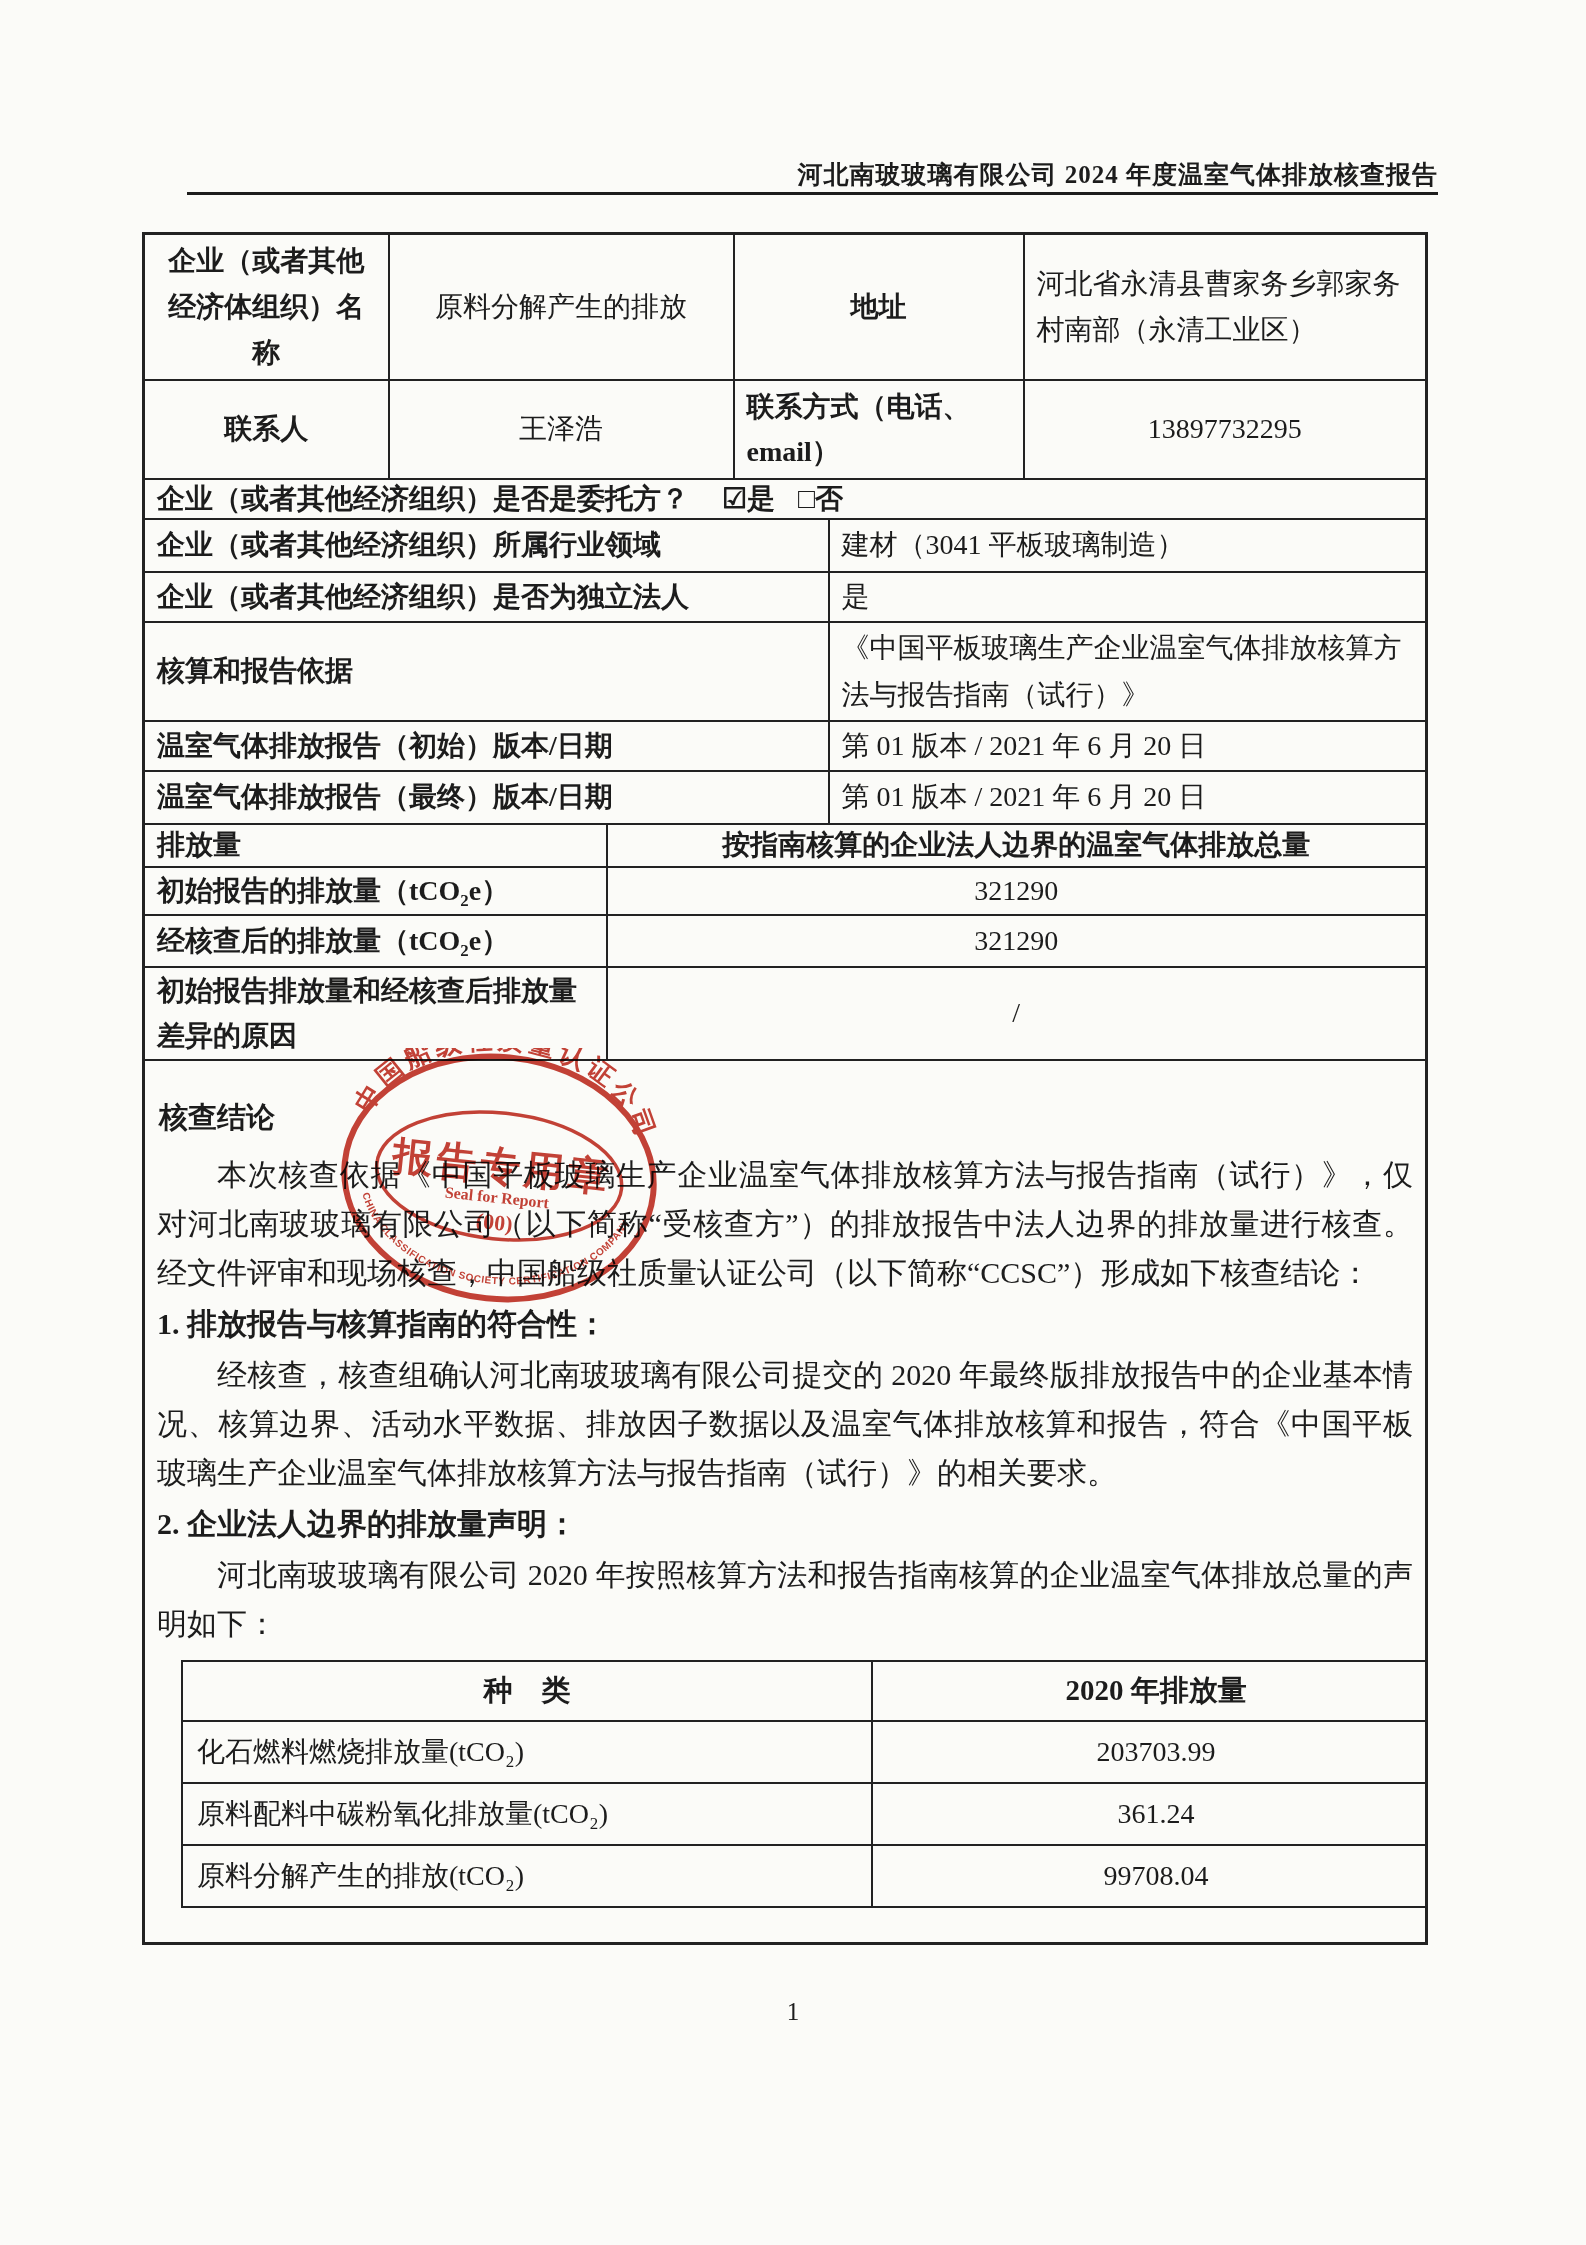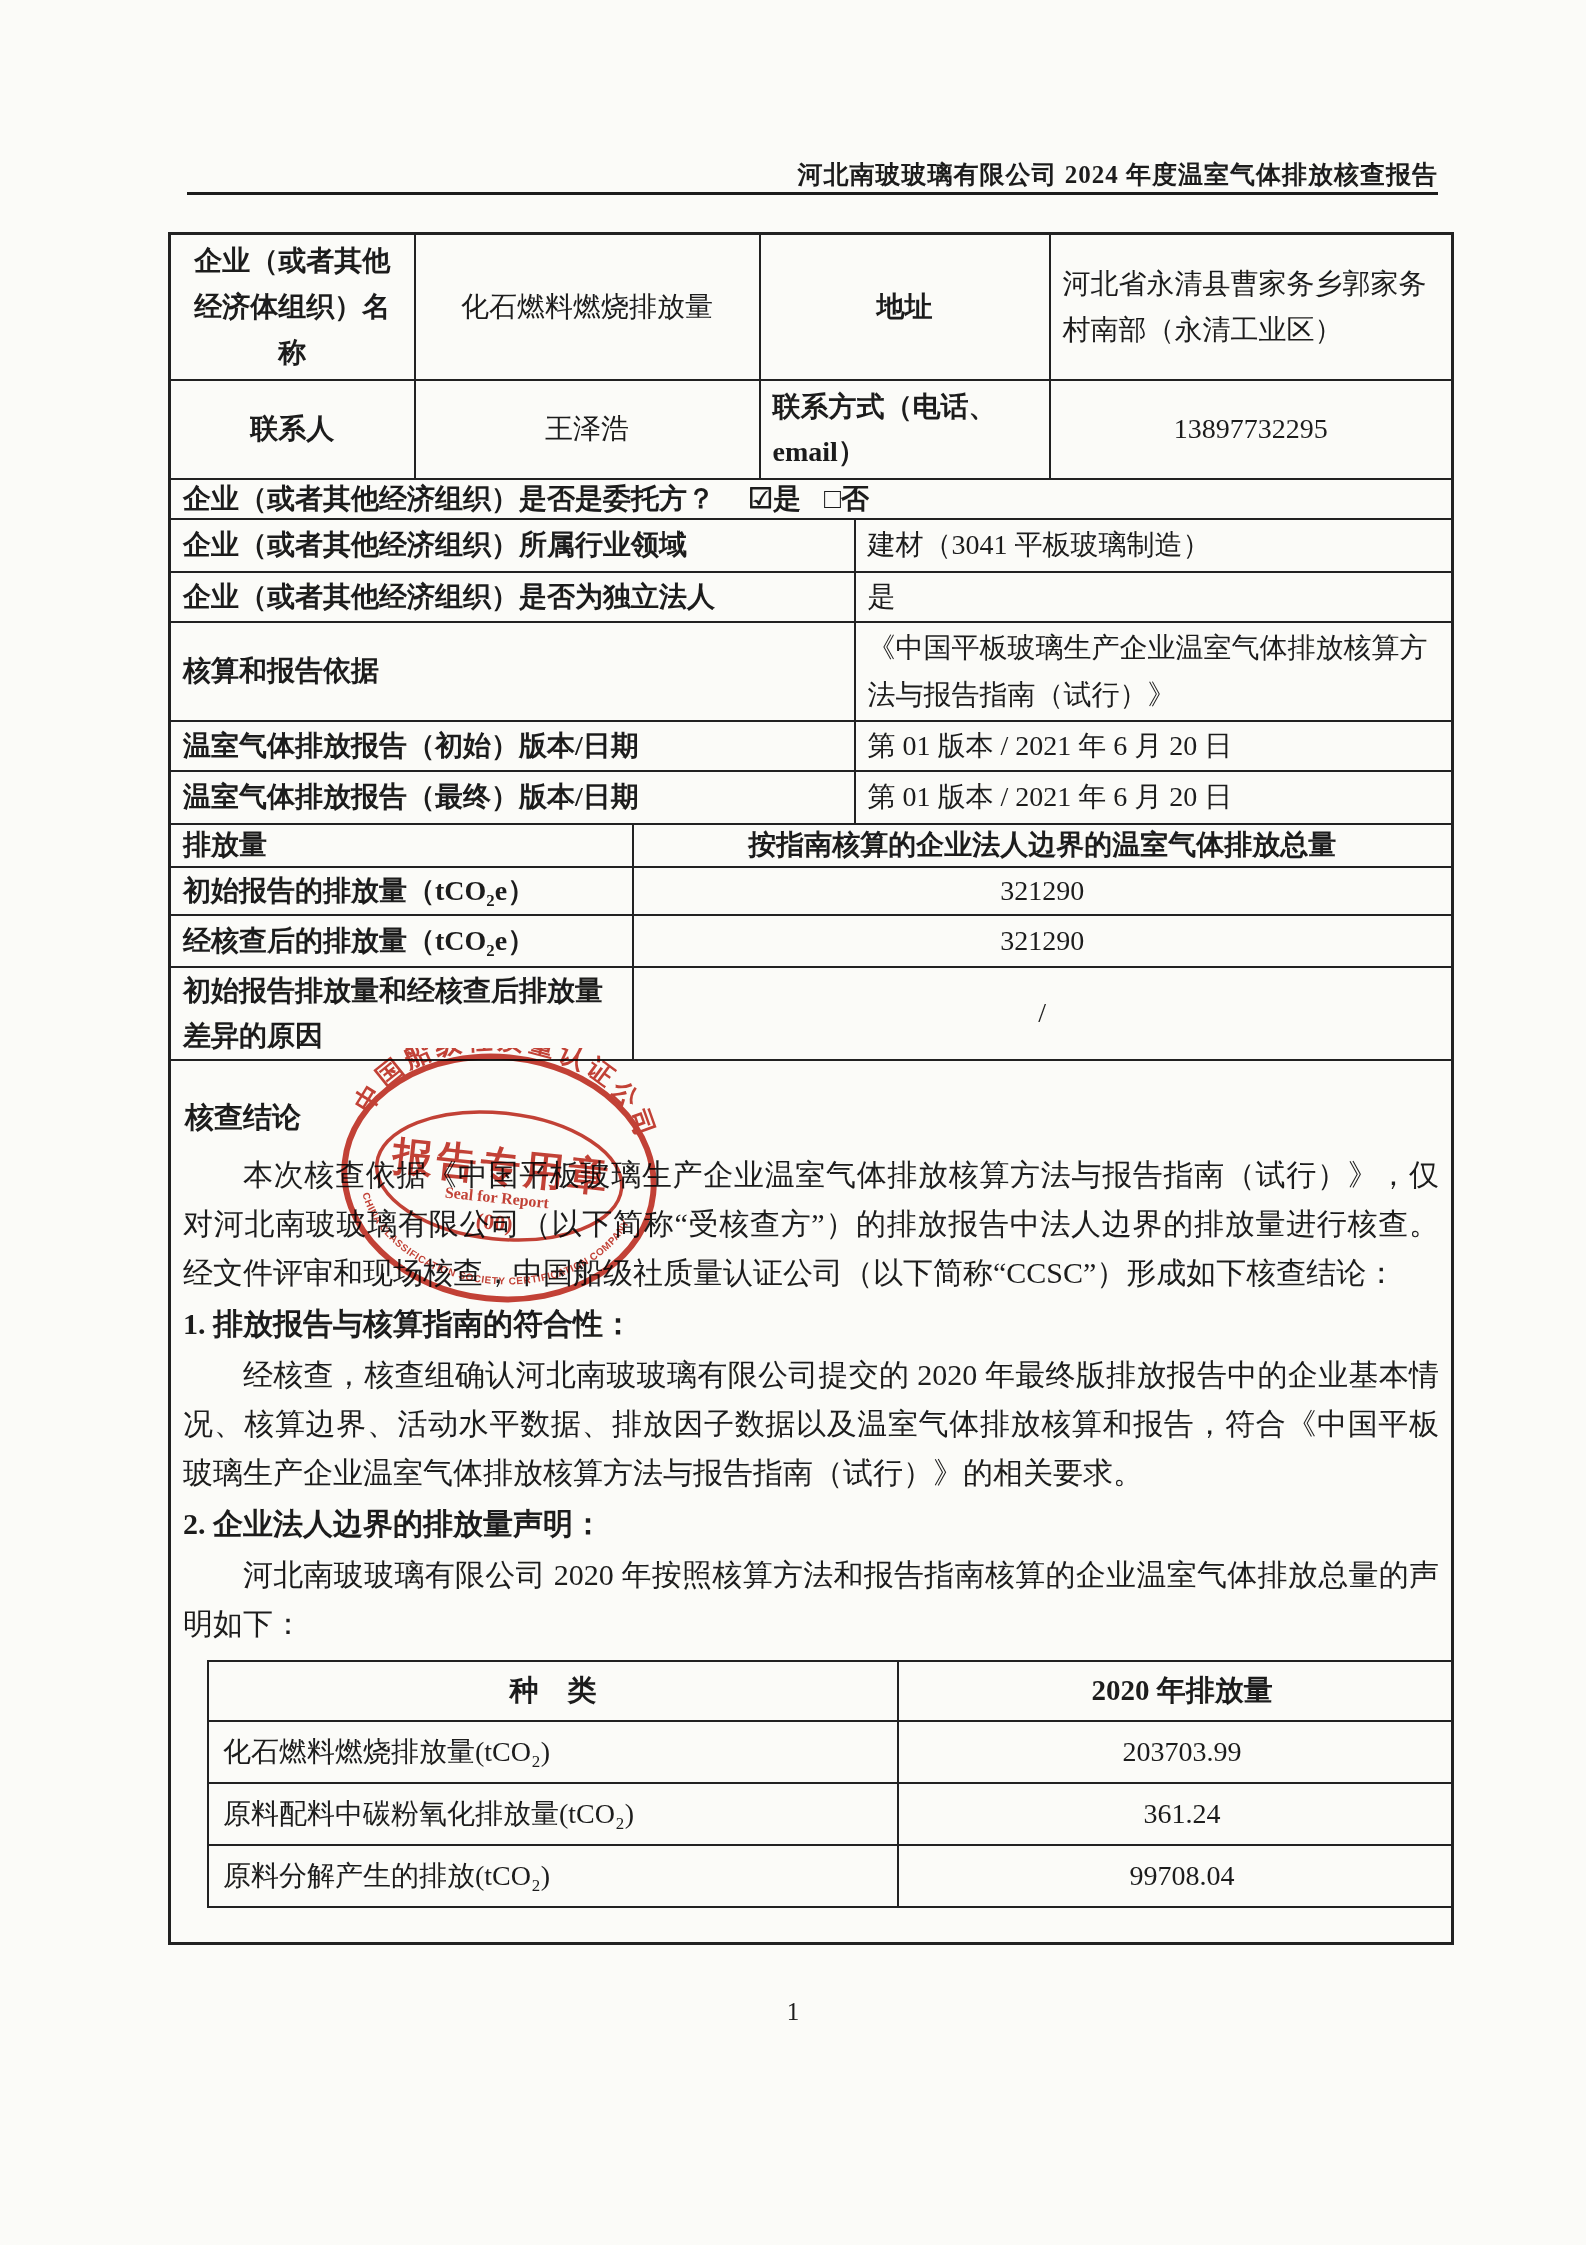--- a/index.html
+++ b/index.html
@@ -17,21 +17,21 @@
     position:absolute;top:158px;right:148px;
     font-size:25px;font-weight:700;letter-spacing:1px;
   }
   .header-rule{
     position:absolute;top:192px;left:187px;width:1251px;height:3px;
     background:#1d1d1d;
   }
 
   
   table.main{
-    position:absolute;left:168px;top:232px;width:1283px;
+    position:absolute;left:142px;top:232px;width:1283px;
     border-collapse:collapse;table-layout:fixed;
     font-size:28px;
   }
   table.main,table.main td{border:2px solid #222;}
   table.main{border-width:3px;}
   table.main td{padding:0 12px;vertical-align:middle;overflow:hidden;}
   .lbl{font-weight:700;}
   .ctr{text-align:center;}
   .r1{height:146px}.r2{height:99px}.r3{height:36px}.r4{height:53px}
   .r5{height:50px}.r6{height:99px}.r7{height:50px}.r8{height:53px}
@@ -93,21 +93,21 @@
       <col style="width:245px">
         <col style="width:218px">
         <col style="width:127px">
       <col style="width:95px">
         <col style="width:195px">
         <col style="width:403px">
     </colgroup>
     <tbody>
       <tr class="r1">
         <td class="lbl company-name-label">企业（或者其他经济体组织）名称</td>
-        <td colspan="2" class="company-name-value">化石燃料燃烧排放量</td>
+        <td colspan="2" class="company-name-value">原料分解产生的排放</td>
         <td colspan="2" class="lbl address-label">地址</td>
         <td class="address-value">河北省永清县曹家务乡郭家务村南部（永清工业区）</td>
       </tr>
       <tr class="r2">
         <td class="lbl contact-label">联系人</td>
         <td colspan="2" class="contact-value">王泽浩</td>
         <td colspan="2" class="lbl contact-method-label">联系方式（电话、email）</td>
         <td class="contact-method-value">13897732295</td>
       </tr>
       <tr class="r3">

